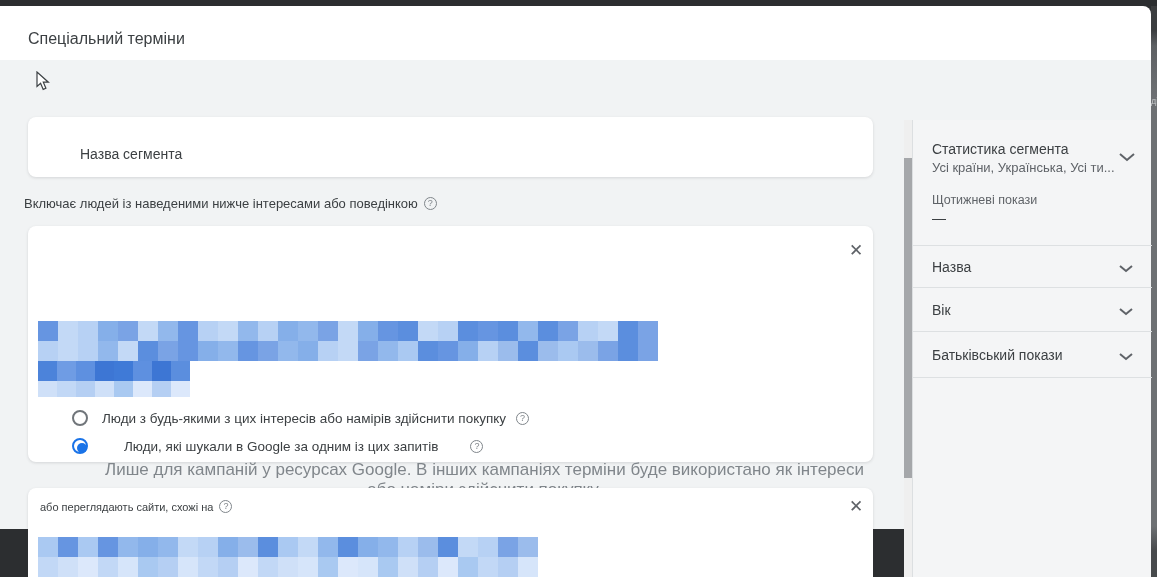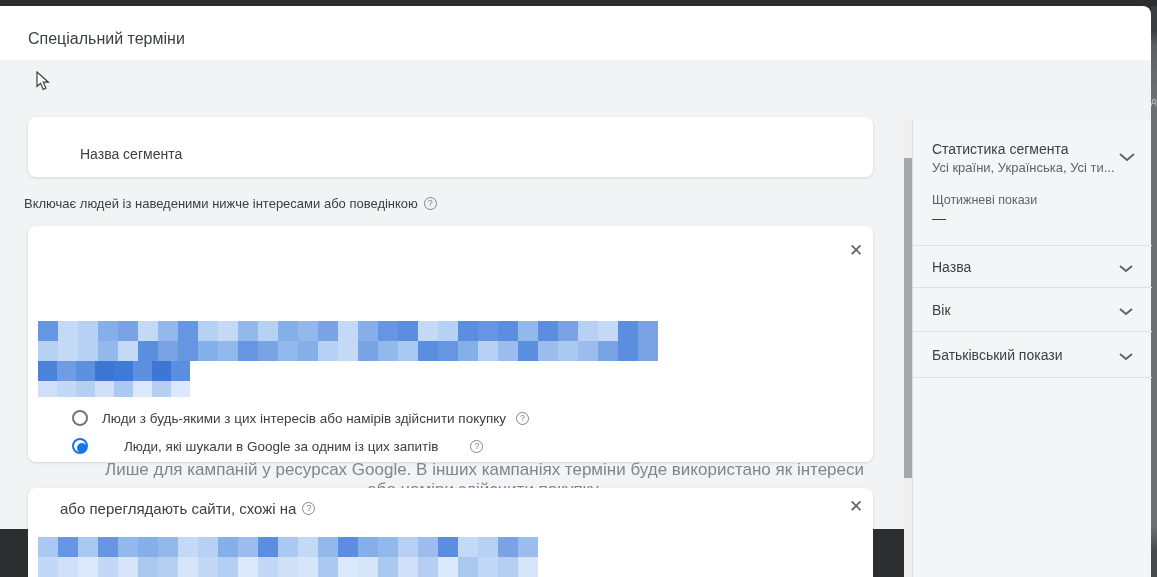--- a/index.html
+++ b/index.html
@@ -43,21 +43,21 @@
   .radio.on{border:2px solid #1a73e8;background:#fff;}
   .radio.on::after{content:"";position:absolute;left:3px;top:3px;width:10px;height:10px;border-radius:50%;background:#1a73e8;}
   .radio-label{font-size:13.5px;color:#3c4043;margin-right:4px;}
   .radio-hint{position:absolute;left:68px;top:234px;font-size:17px;color:#80868b;text-align:center;}
 
   .close-x{position:absolute;left:845px;top:180px;width:22px;height:22px;border:none;background:none;
     color:#5f6368;font-size:17px;line-height:20px;cursor:pointer;padding:0;}
   .card-2 .close-x{top:436px;}
 
   .card2-titlerow{position:absolute;left:40px;top:440px;display:flex;align-items:center;gap:6px;}
-  .card2-title{font-size:15px;color:#3c4043;margin-left:20px;}
+  .card2-title{font-size:11px;color:#3c4043;}
 
   .mosaic-cell{position:absolute;}
 
   
   .scroll-track{position:absolute;left:904px;top:60px;width:8px;height:469px;background:#efefef;}
   .scroll-thumb{position:absolute;left:904px;top:98px;width:8px;height:320px;background:#a5a7aa;}
 
   
   .sidebar{position:absolute;left:912px;top:60px;width:239px;height:469px;background:#f4f5f6;border-left:1px solid #dcdfe1;}
   .sb-divider{position:absolute;left:0;width:239px;height:0;border-top:1px solid #dde0e2;}

